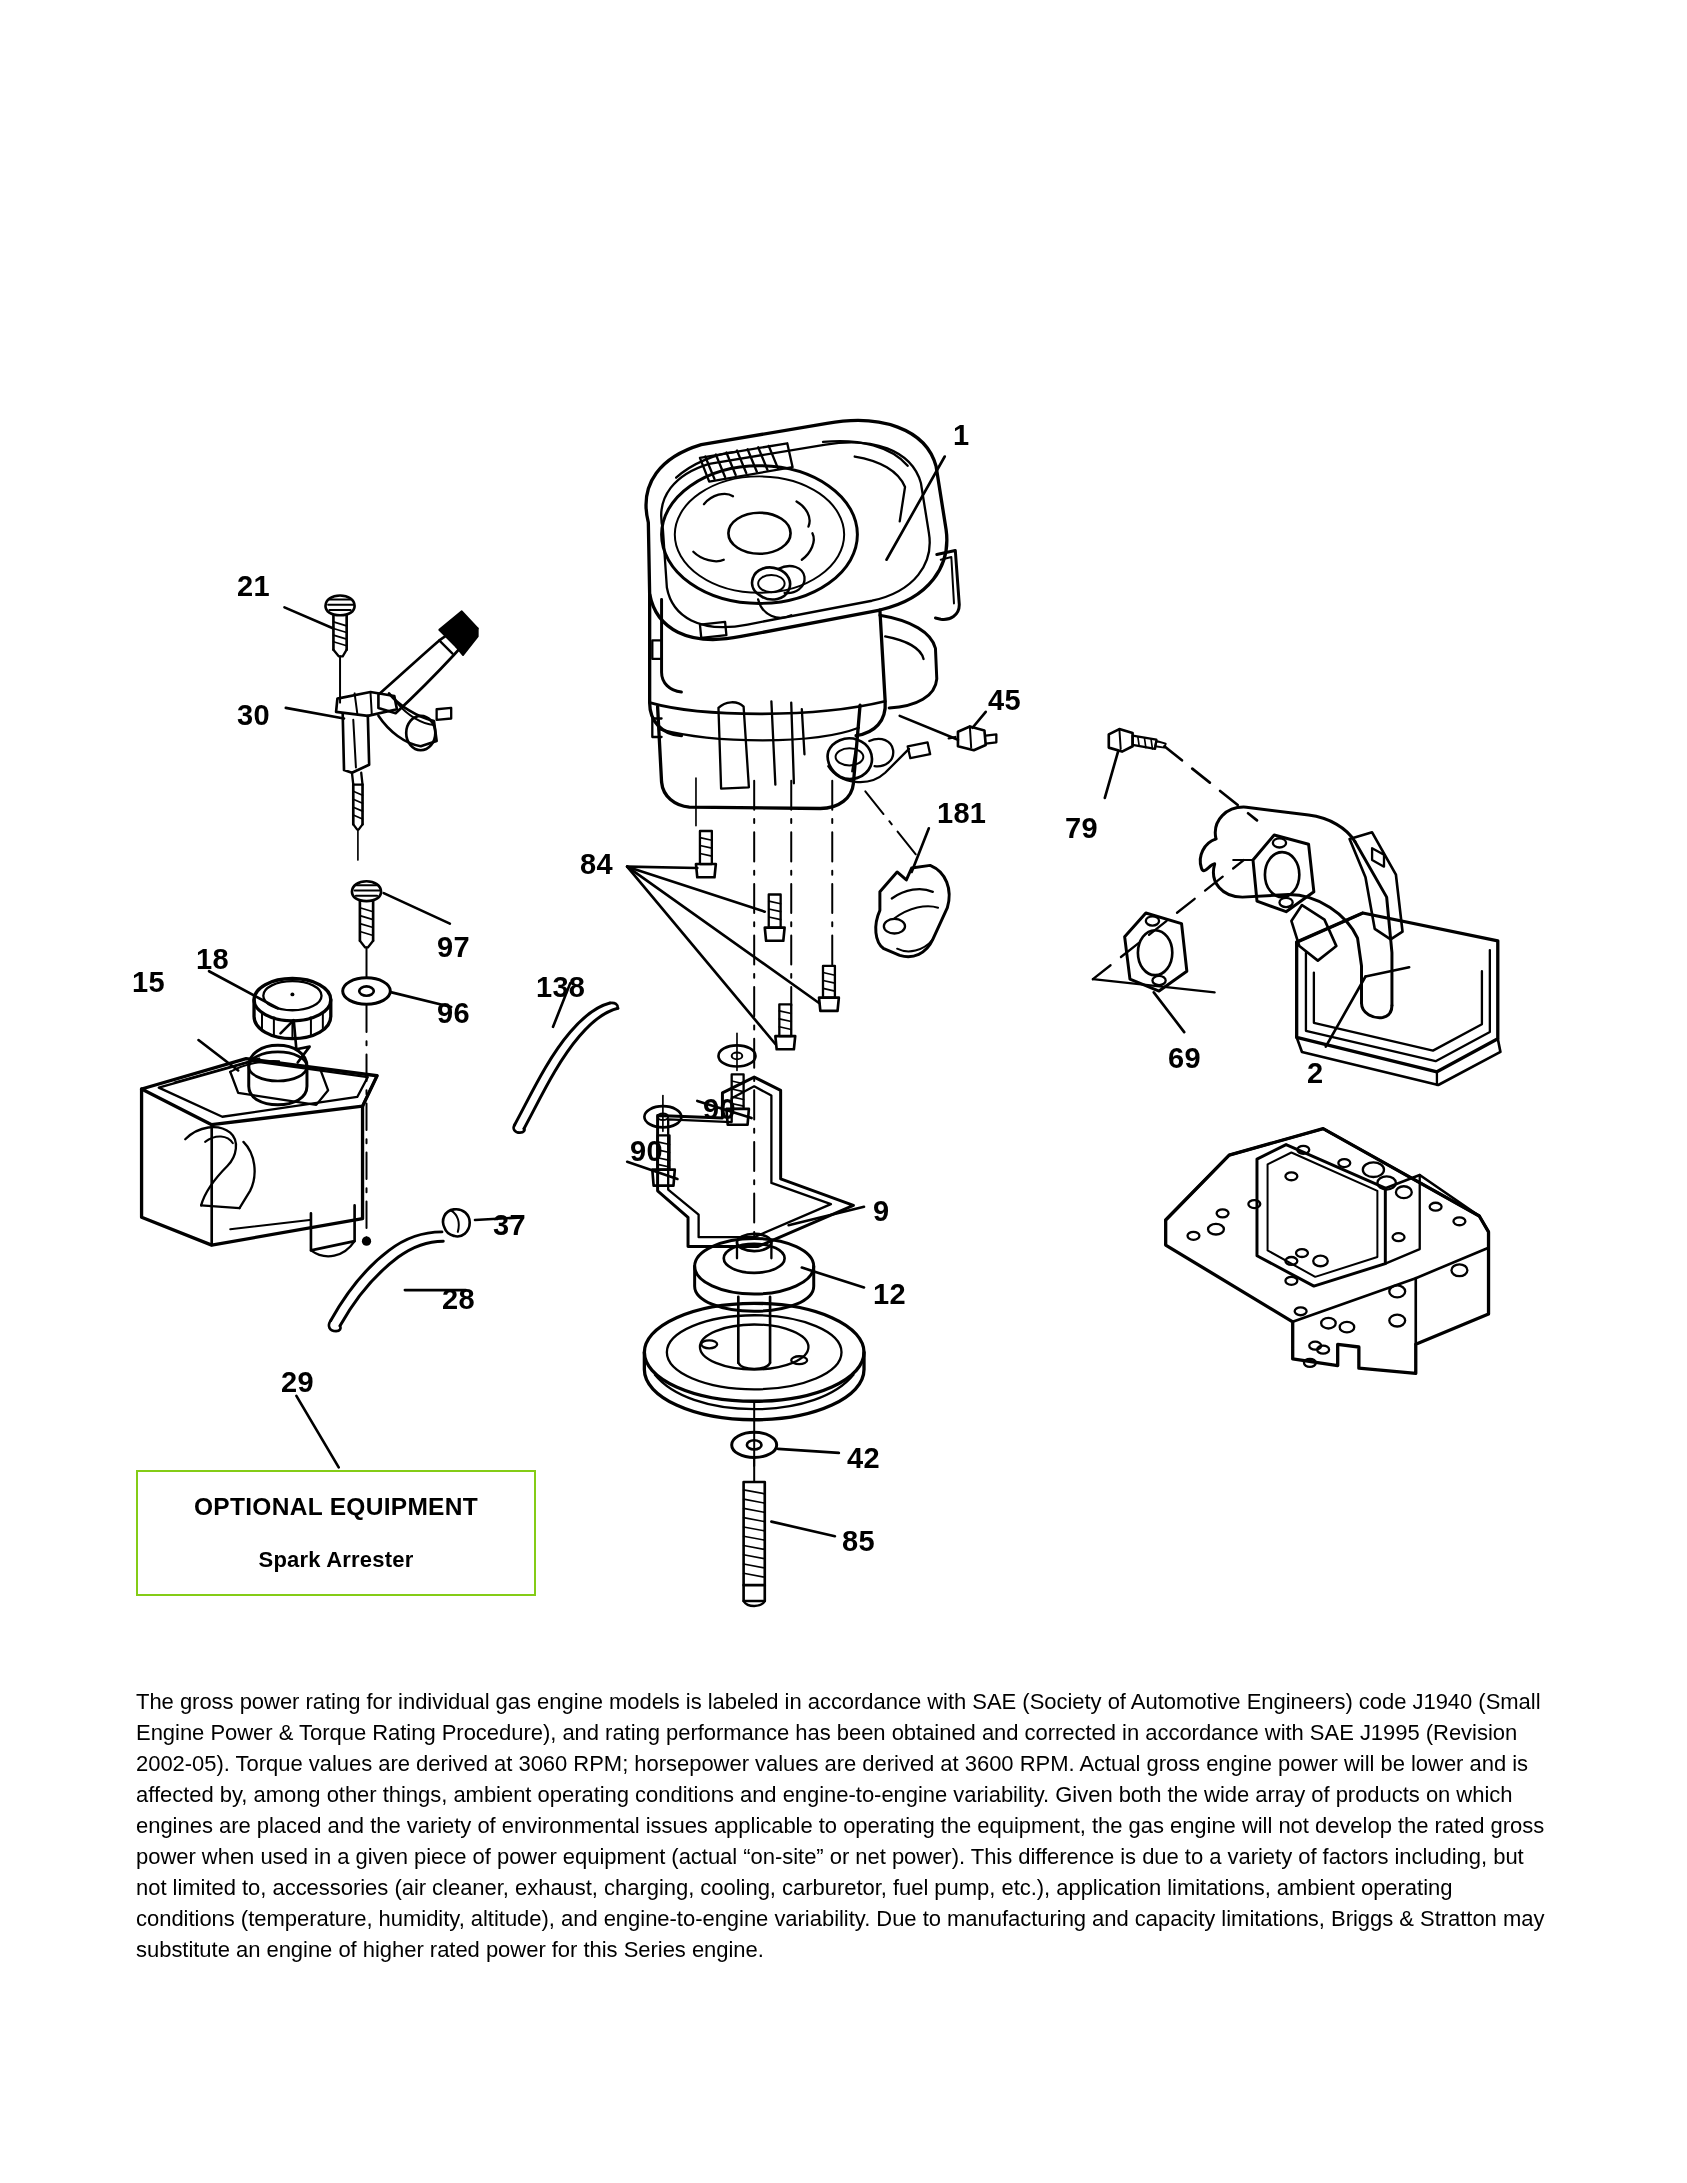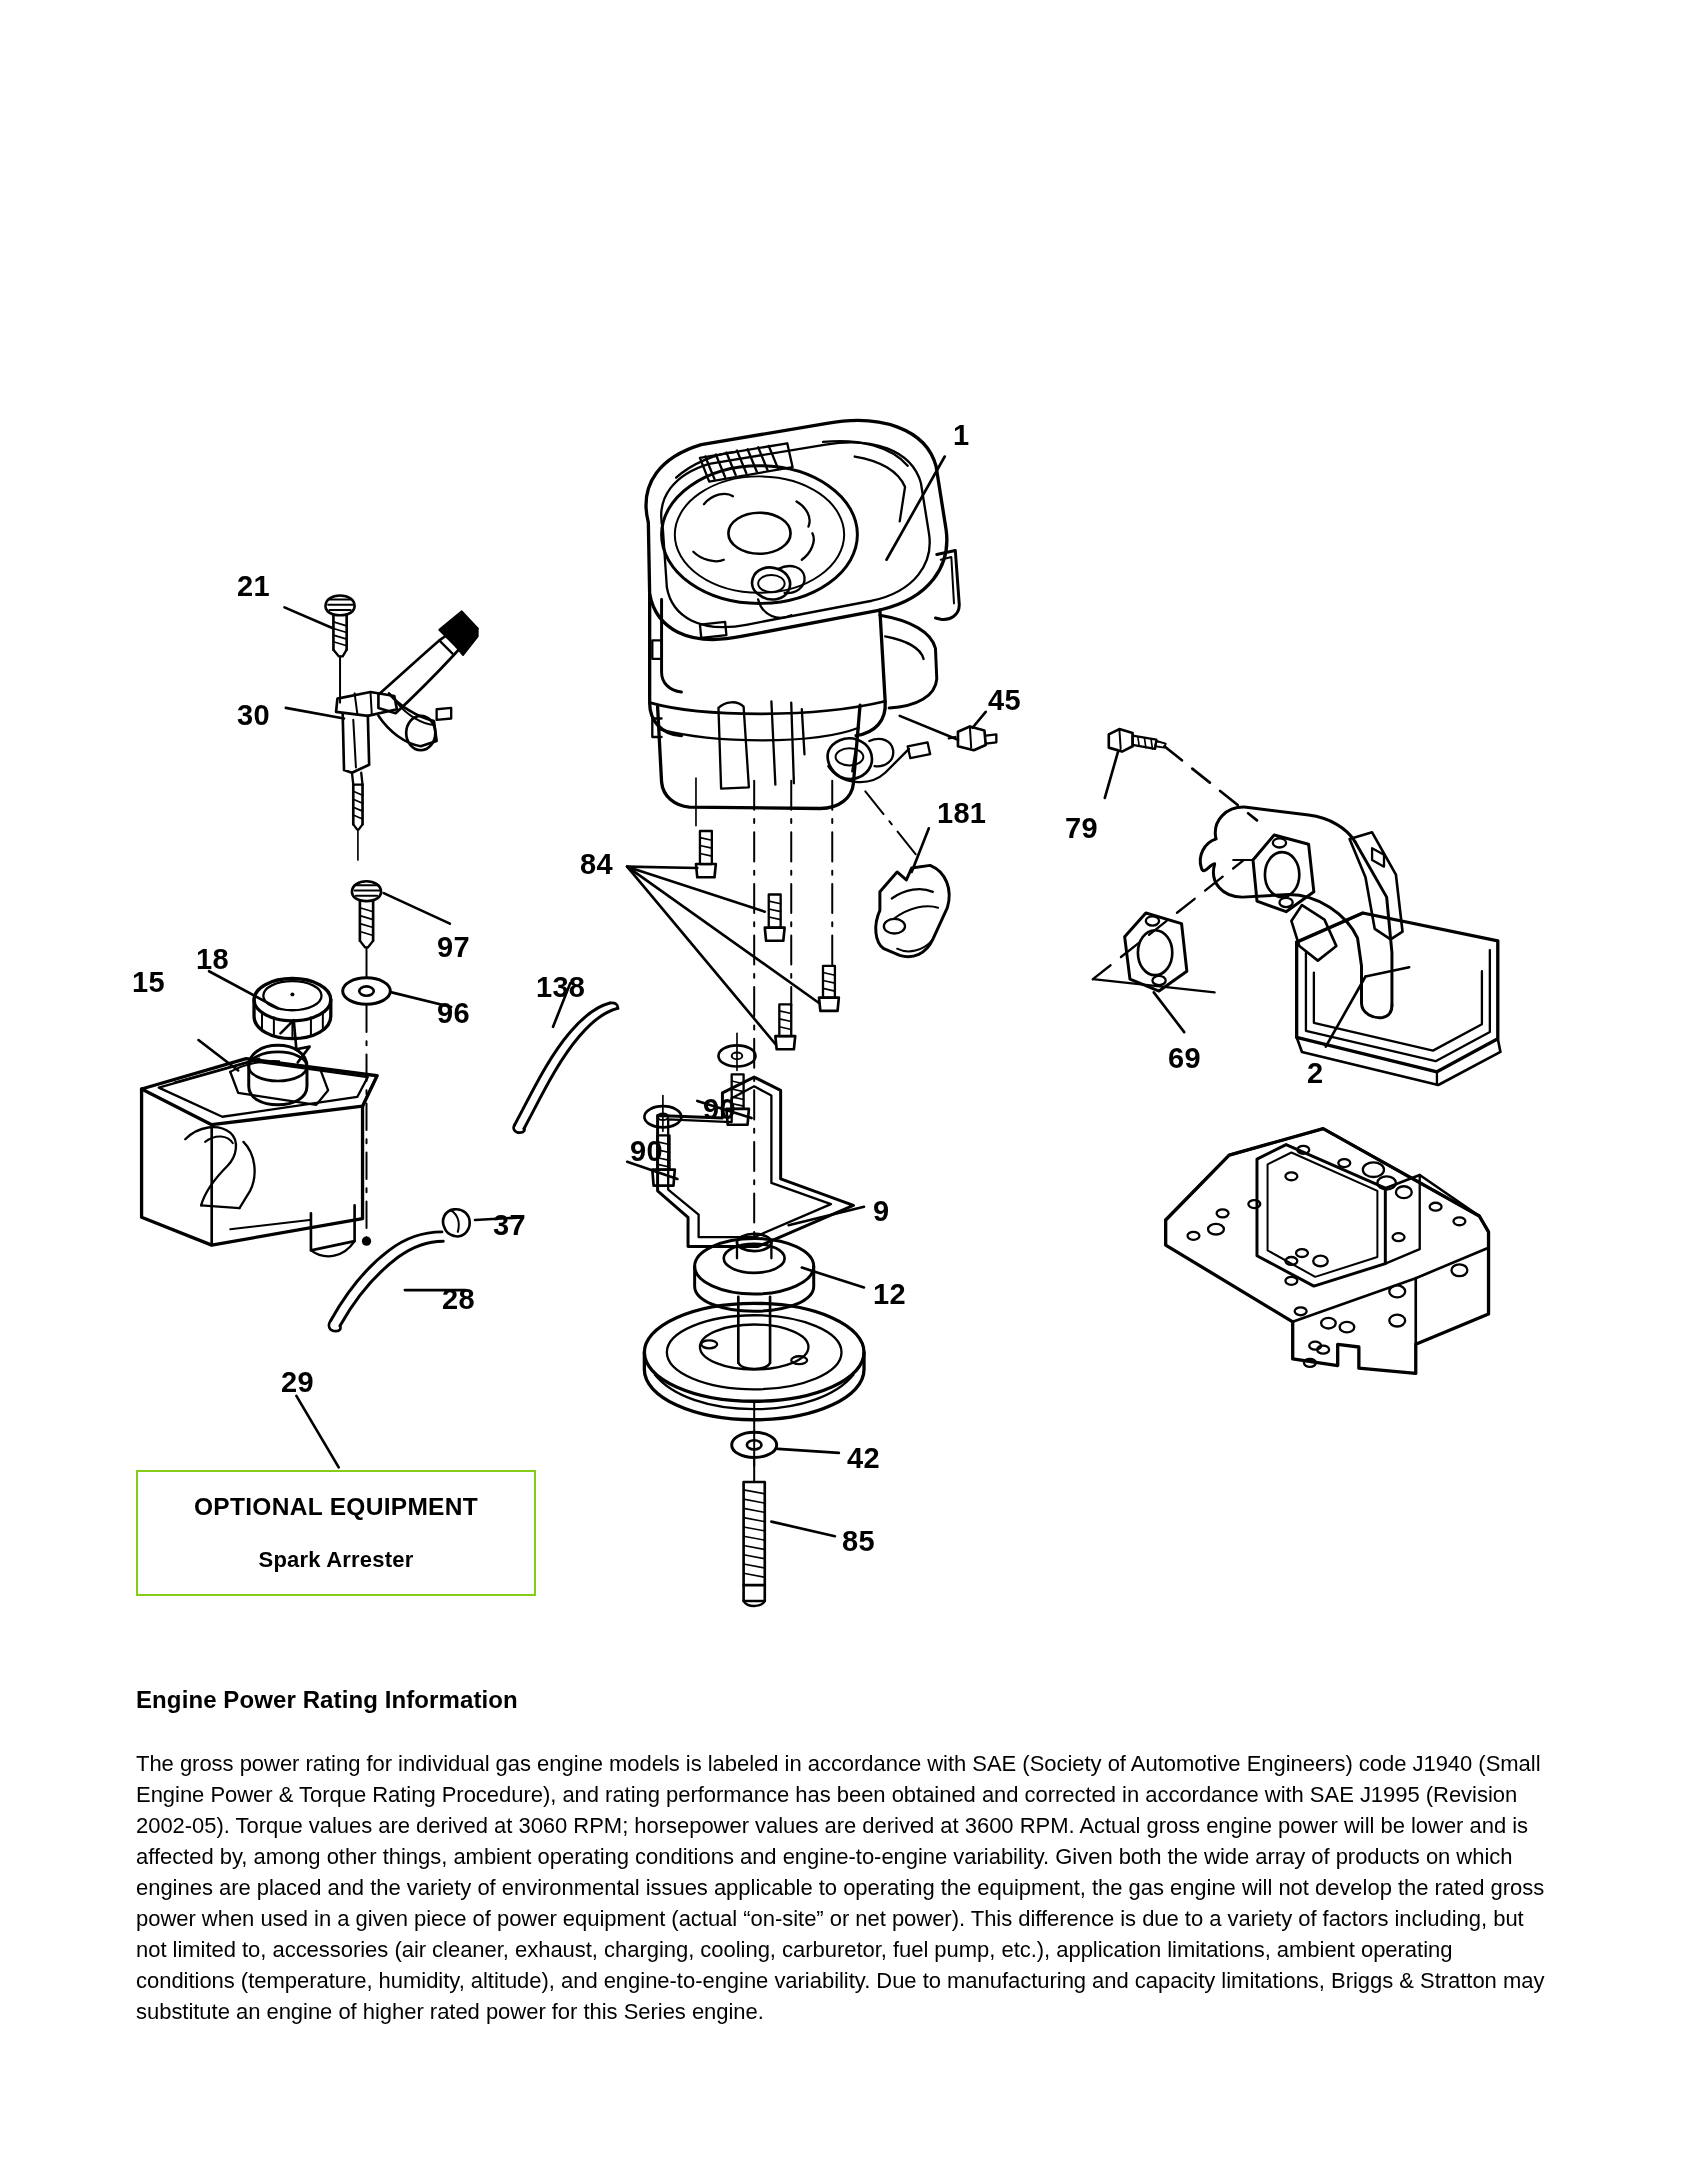--- a/index.html
+++ b/index.html
@@ -530,16 +530,15 @@
   <div class="callout" style="left:842px; top:1527px;">85</div>
 
   <div id="optional-equipment-box">
     <div class="oe-title">OPTIONAL EQUIPMENT</div>
     <div class="oe-sub">Spark Arrester</div>
   </div>
 
 </div>
 
 <div id="text-block">
-  <h2 class="section-heading">Engine Power Rating Information</h2>
   <p class="body-paragraph">The gross power rating for individual gas engine models is labeled in accordance with SAE (Society of Automotive Engineers) code J1940 (Small Engine Power &amp; Torque Rating Procedure), and rating performance has been obtained and corrected in accordance with SAE J1995 (Revision 2002-05). Torque values are derived at 3060 RPM; horsepower values are derived at 3600 RPM. Actual gross engine power will be lower and is affected by, among other things, ambient operating conditions and engine-to-engine variability. Given both the wide array of products on which engines are placed and the variety of environmental issues applicable to operating the equipment, the gas engine will not develop the rated gross power when used in a given piece of power equipment (actual “on-site” or net power). This difference is due to a variety of factors including, but not limited to, accessories (air cleaner, exhaust, charging, cooling, carburetor, fuel pump, etc.), application limitations, ambient operating conditions (temperature, humidity, altitude), and engine-to-engine variability. Due to manufacturing and capacity limitations, Briggs &amp; Stratton may substitute an engine of higher rated power for this Series engine.</p>
 </div>
 
 
 </body></html>

